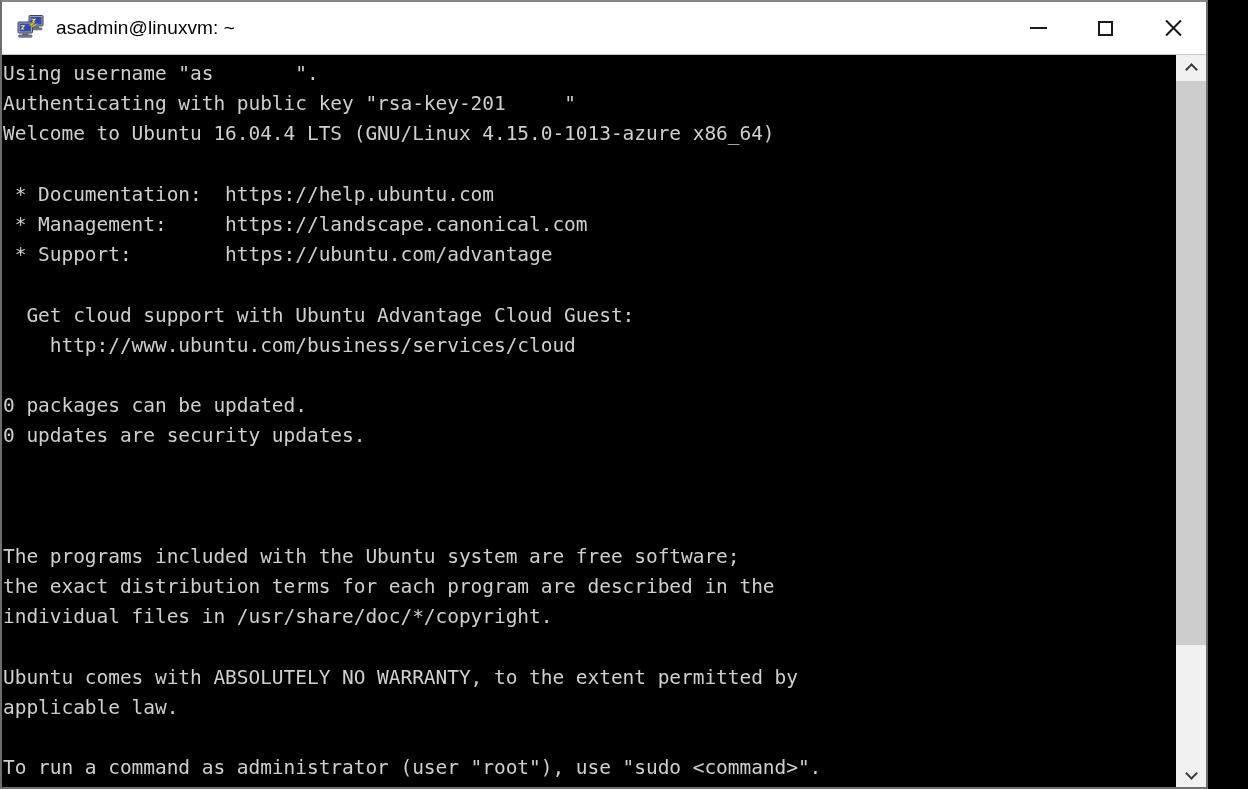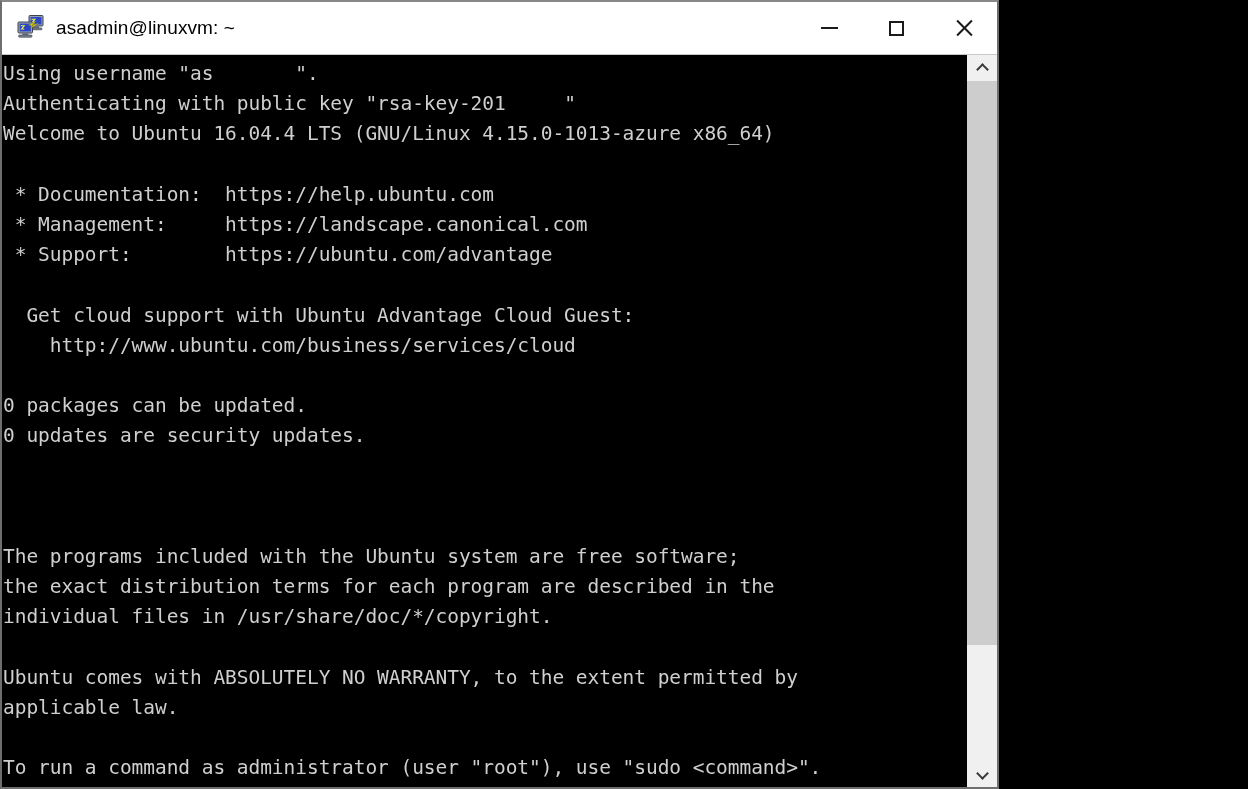--- a/index.html
+++ b/index.html
@@ -12,21 +12,21 @@
     width: 1248px;
     height: 789px;
     overflow: hidden;
     font-family: "Liberation Sans", sans-serif;
   }
 
   .window {
     position: absolute;
     left: 0;
     top: 0;
-    width: 999px;
+    width: 1208px;
     height: 789px;
     box-sizing: border-box;
     border: 2px solid #6e6e6e;
     border-top: 2px solid #888888;
     background: #000000;
     overflow: hidden;
   }
 
   
   .titlebar {

